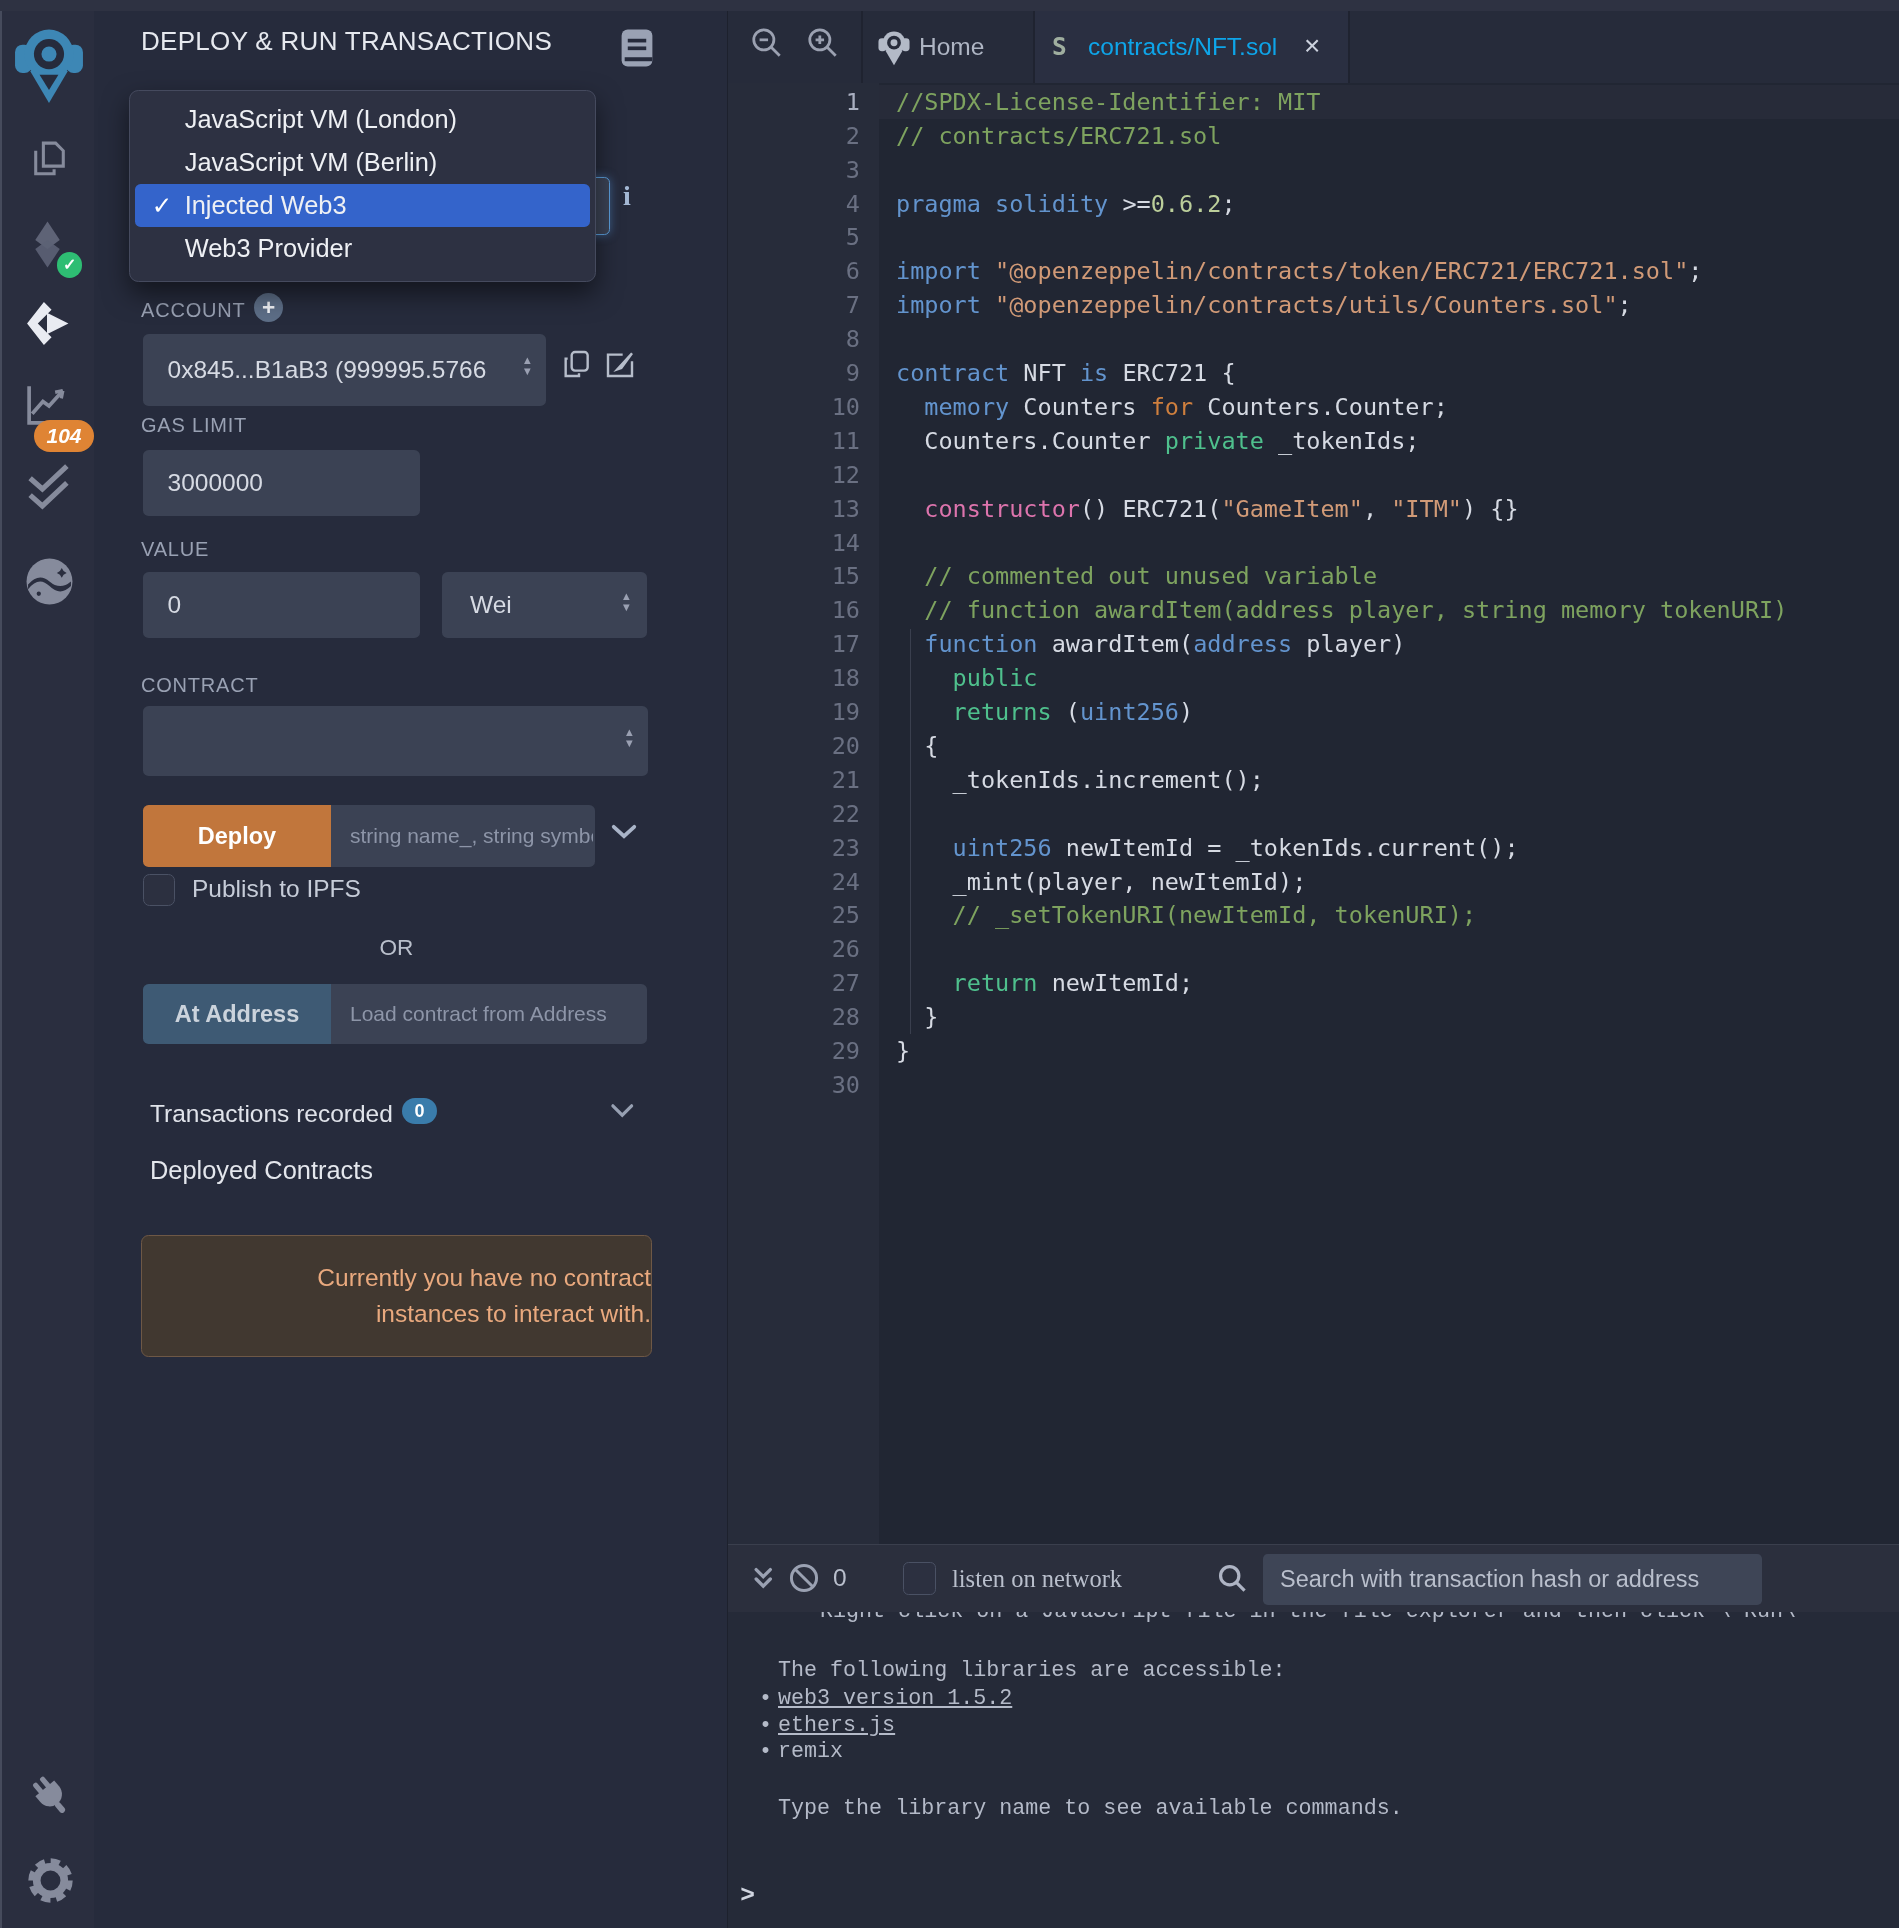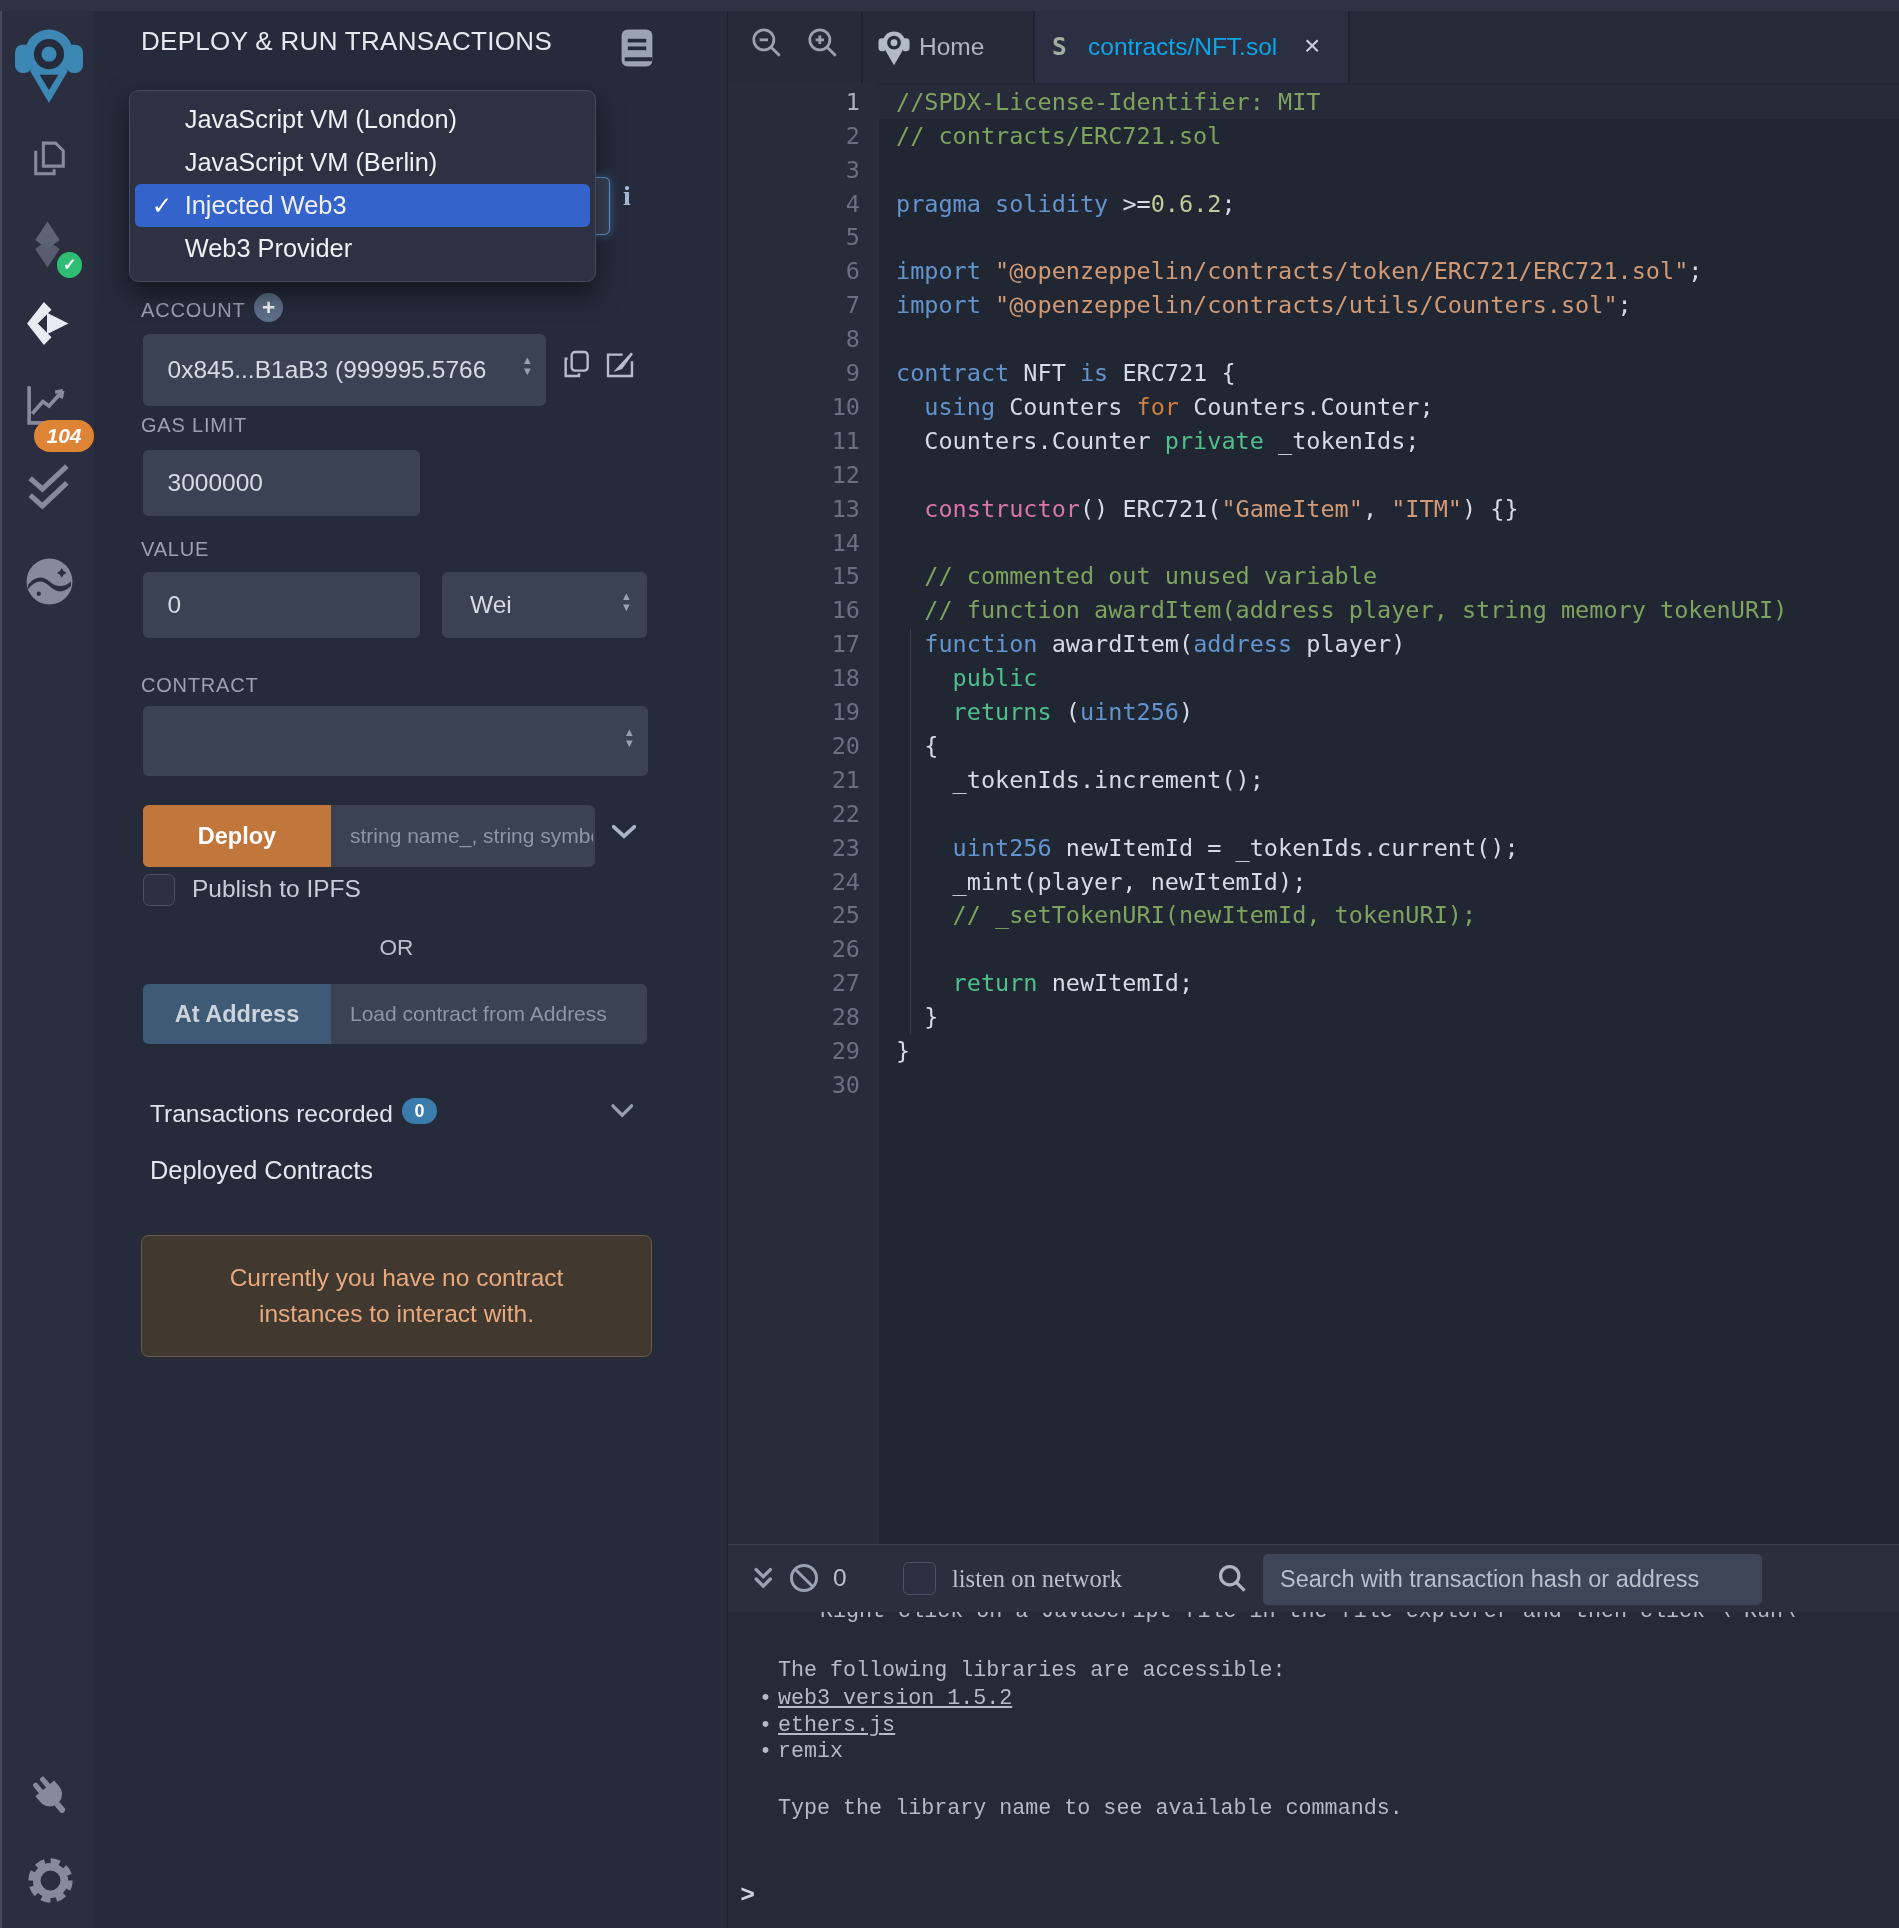--- a/index.html
+++ b/index.html
@@ -74,21 +74,21 @@
      color:#cbd3dc;font-size:23.5px;font-weight:700;display:flex;align-items:center;justify-content:center;}
   #ataddress-input{left:237px;top:973px;width:316px;height:60px;border-radius:0 5.6px 5.6px 0;
      padding-left:19px;font-size:21px;}
 
   #tx-label{left:56px;top:1089px;font-size:24.5px;font-weight:500;color:#e0e3ea;}
   #tx-badge{left:308px;top:1087px;width:35px;height:26px;background:#3a7cab;border-radius:13px;
      color:#fff;font-size:18px;font-weight:700;display:flex;align-items:center;justify-content:center;}
   #tx-caret{left:516px;top:1092px;}
   #deployed-label{left:56px;top:1145px;font-size:25.4px;font-weight:500;color:#e4e7ed;}
   #warn-box{left:47px;top:1224px;width:511px;height:122px;background:#413830;border:0.9px solid #6e5846;
-     border-radius:7.5px;display:flex;flex-direction:column;align-items:center;justify-content:center;
+     border-radius:7.5px;display:flex;flex-direction:column;align-items:flex-end;justify-content:center;
      font-size:24.5px;line-height:36px;color:#e9a97e;text-align:center;}
 
   
   #editor{left:699px;top:11.3px;width:1393px;height:1917px;background:#212633;border-left:1.9px solid #1d212d;margin-left:28px;}
   #tabbar{position:absolute;left:0;top:0;width:1201px;height:72px;background:#262b3a;}
   .tab-divider{position:absolute;top:0;width:1.9px;height:72px;background:#1f2330;}
   #tab-home{position:absolute;left:135px;top:0;width:170px;height:72px;}
   #tab-home .tlabel{position:absolute;left:56px;top:21.7px;font-size:24.5px;color:#aeb5c3;}
   #tab-nft{position:absolute;left:307px;top:0;width:313px;height:72px;background:#2a2f41;}
   #tab-nft .tlabel{position:absolute;left:53px;top:21.7px;font-size:24.5px;color:#0ea5e9;}
@@ -379,21 +379,21 @@
       <div id="code-lines">
           <div class="code-line" style="top: 1.9px;"><span class="c">//SPDX-License-Identifier: MIT</span></div>
           <div class="code-line" style="top: 36px;"><span class="c">// contracts/ERC721.sol</span></div>
           <div class="code-line" style="top: 70px;"></div>
           <div class="code-line" style="top: 104px;"><span class="k">pragma</span><span class="d"> </span><span class="k">solidity</span><span class="d"> &gt;=</span><span class="n">0.6.2</span><span class="d">;</span></div>
           <div class="code-line" style="top: 137px;"></div>
           <div class="code-line" style="top: 171px;"><span class="k">import</span><span class="d"> </span><span class="s">"@openzeppelin/contracts/token/ERC721/ERC721.sol"</span><span class="d">;</span></div>
           <div class="code-line" style="top: 205px;"><span class="k">import</span><span class="d"> </span><span class="s">"@openzeppelin/contracts/utils/Counters.sol"</span><span class="d">;</span></div>
           <div class="code-line" style="top: 239px;"></div>
           <div class="code-line" style="top: 273px;"><span class="k">contract</span><span class="d"> NFT </span><span class="k">is</span><span class="d"> ERC721 {</span></div>
-          <div class="code-line" style="top: 307px;"><span class="d">  </span><span class="k">using</span><span class="d"> Counters </span><span class="o">for</span><span class="d"> Counters.Counter;</span></div>
+          <div class="code-line" style="top: 307px;"><span class="d">  </span><span class="k">memory</span><span class="d"> Counters </span><span class="o">for</span><span class="d"> Counters.Counter;</span></div>
           <div class="code-line" style="top: 341px;"><span class="d">  Counters.Counter </span><span class="g">private</span><span class="d"> _tokenIds;</span></div>
           <div class="code-line" style="top: 375px;"></div>
           <div class="code-line" style="top: 409px;"><span class="d">  </span><span class="p">constructor</span><span class="d">() ERC721(</span><span class="s">"GameItem"</span><span class="d">, </span><span class="s">"ITM"</span><span class="d">) {}</span></div>
           <div class="code-line" style="top: 443px;"></div>
           <div class="code-line" style="top: 476px;"><span class="d">  </span><span class="c">// commented out unused variable</span></div>
           <div class="code-line" style="top: 510px;"><span class="d">  </span><span class="c">// function awardItem(address player, string memory tokenURI)</span></div>
           <div class="code-line" style="top: 544px;"><span class="d">  </span><span class="k">function</span><span class="d"> awardItem(</span><span class="k">address</span><span class="d"> player)</span></div>
           <div class="code-line" style="top: 578px;"><span class="d">    </span><span class="g">public</span></div>
           <div class="code-line" style="top: 612px;"><span class="d">    </span><span class="g">returns</span><span class="d"> (</span><span class="k">uint256</span><span class="d">)</span></div>
           <div class="code-line" style="top: 646px;"><span class="d">  {</span></div>

